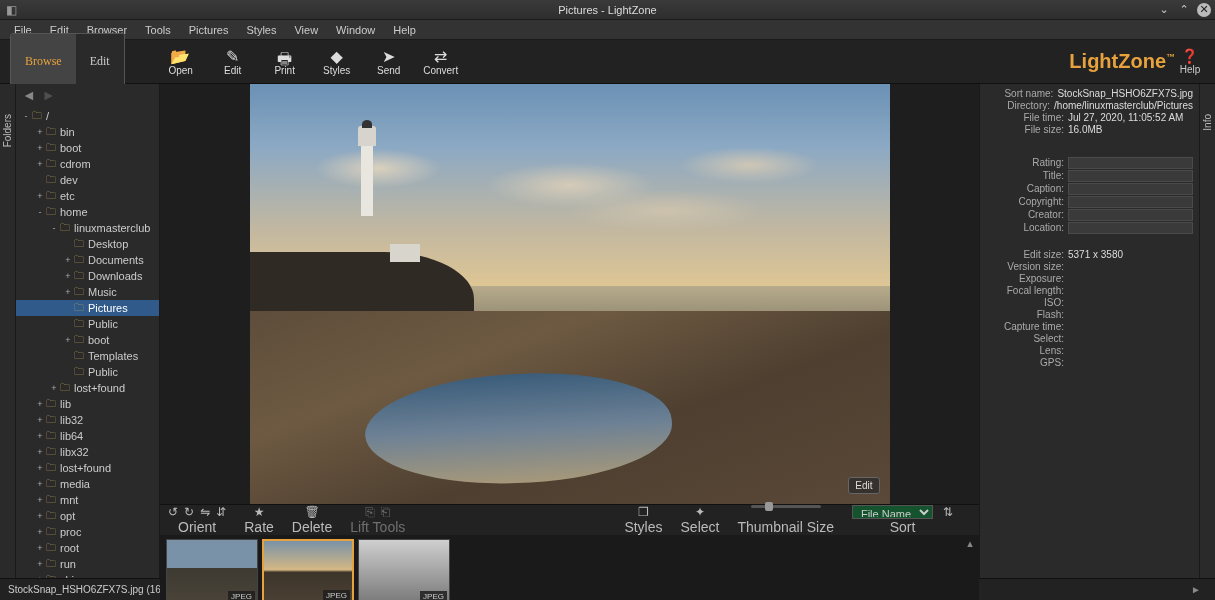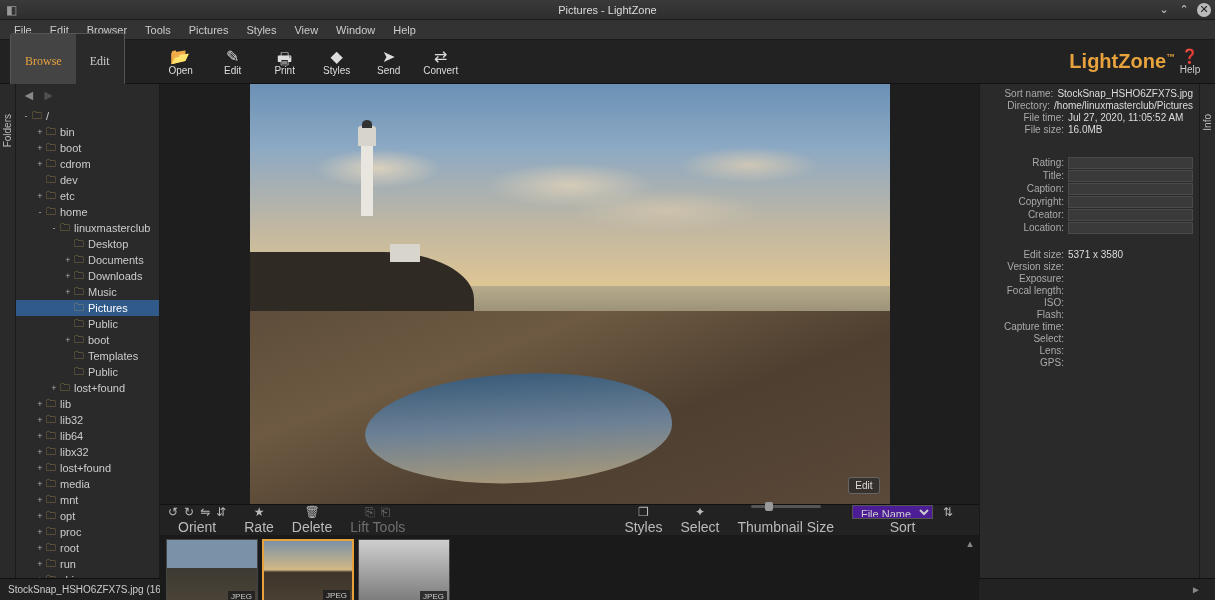--- a/index.html
+++ b/index.html
@@ -54,21 +54,21 @@
 .house { position:absolute; top:38%; left:22%; width:30px; height:18px; background:#d8d5cc; }
 .editbadge { position:absolute; bottom:10px; right:10px; background:rgba(40,40,40,.7); color:#ddd; padding:2px 6px; border:1px solid #666; border-radius:3px; font-size:10px; cursor:pointer; }
 .thumbbar { height: 34px; background: #222; border-top: 1px solid #111; display: flex; align-items: center; padding: 0 8px; }
 .tgrp { display: flex; flex-direction: column; align-items: center; margin-right: 18px; color: #bbb; }
 .tgrp .icons { display: flex; gap: 6px; font-size: 12px; height: 14px; }
 .tgrp .icons span { cursor: pointer; }
 .tgrp .lbl { font-size: 14px; }
 .tgrp.right { margin-left: auto; margin-right: 18px; }
 .slider { width: 70px; height: 3px; background: #555; position: relative; border-radius: 2px; }
 .slider .knob { position: absolute; left: 20%; top: -3px; width: 8px; height: 9px; background: #999; border-radius: 2px; cursor: pointer; }
-.sortsel { background: #4c1d95; color: #ccc; border: 1px solid #555; font-size: 11px; padding: 1px 4px; cursor: pointer; }
+.sortsel { background: #14532d; color: #ccc; border: 1px solid #555; font-size: 11px; padding: 1px 4px; cursor: pointer; }
 .thumbs { height: 96px; background: #1a1a1a; display: flex; align-items: center; padding: 4px 6px; gap: 4px; position: relative; }
 .thumb { width: 92px; height: 78px; border: 1px solid #444; background: #333; display: flex; flex-direction: column; cursor: pointer; position: relative; }
 .thumb.sel { border: 2px solid #e8a23d; }
 .thumb .img { flex: 1; }
 .thumb .badge { position: absolute; bottom: 14px; right: 2px; background: rgba(30,30,30,.85); color: #ccc; font-size: 8px; padding: 1px 3px; }
 .thumb .cap { height: 14px; background: #2a2a2a; color: #ccc; font-size: 9px; padding: 1px 3px; overflow: hidden; white-space: nowrap; }
 .t1 { background: linear-gradient(180deg,#7a92a8 0%,#7a92a8 45%,#3d3a32 45%,#4a4338 100%); }
 .t2 { background: linear-gradient(180deg,#7a92a8 0%,#d4b884 48%,#3d342a 52%,#4a4033 100%); }
 .t3 { background: linear-gradient(180deg,#cfcfcf 0%,#7a7a7a 100%); }
 .thumbs .scroll-up, .thumbs .scroll-down { position: absolute; right: 2px; width: 14px; height: 14px; color: #888; cursor: pointer; text-align: center; }

